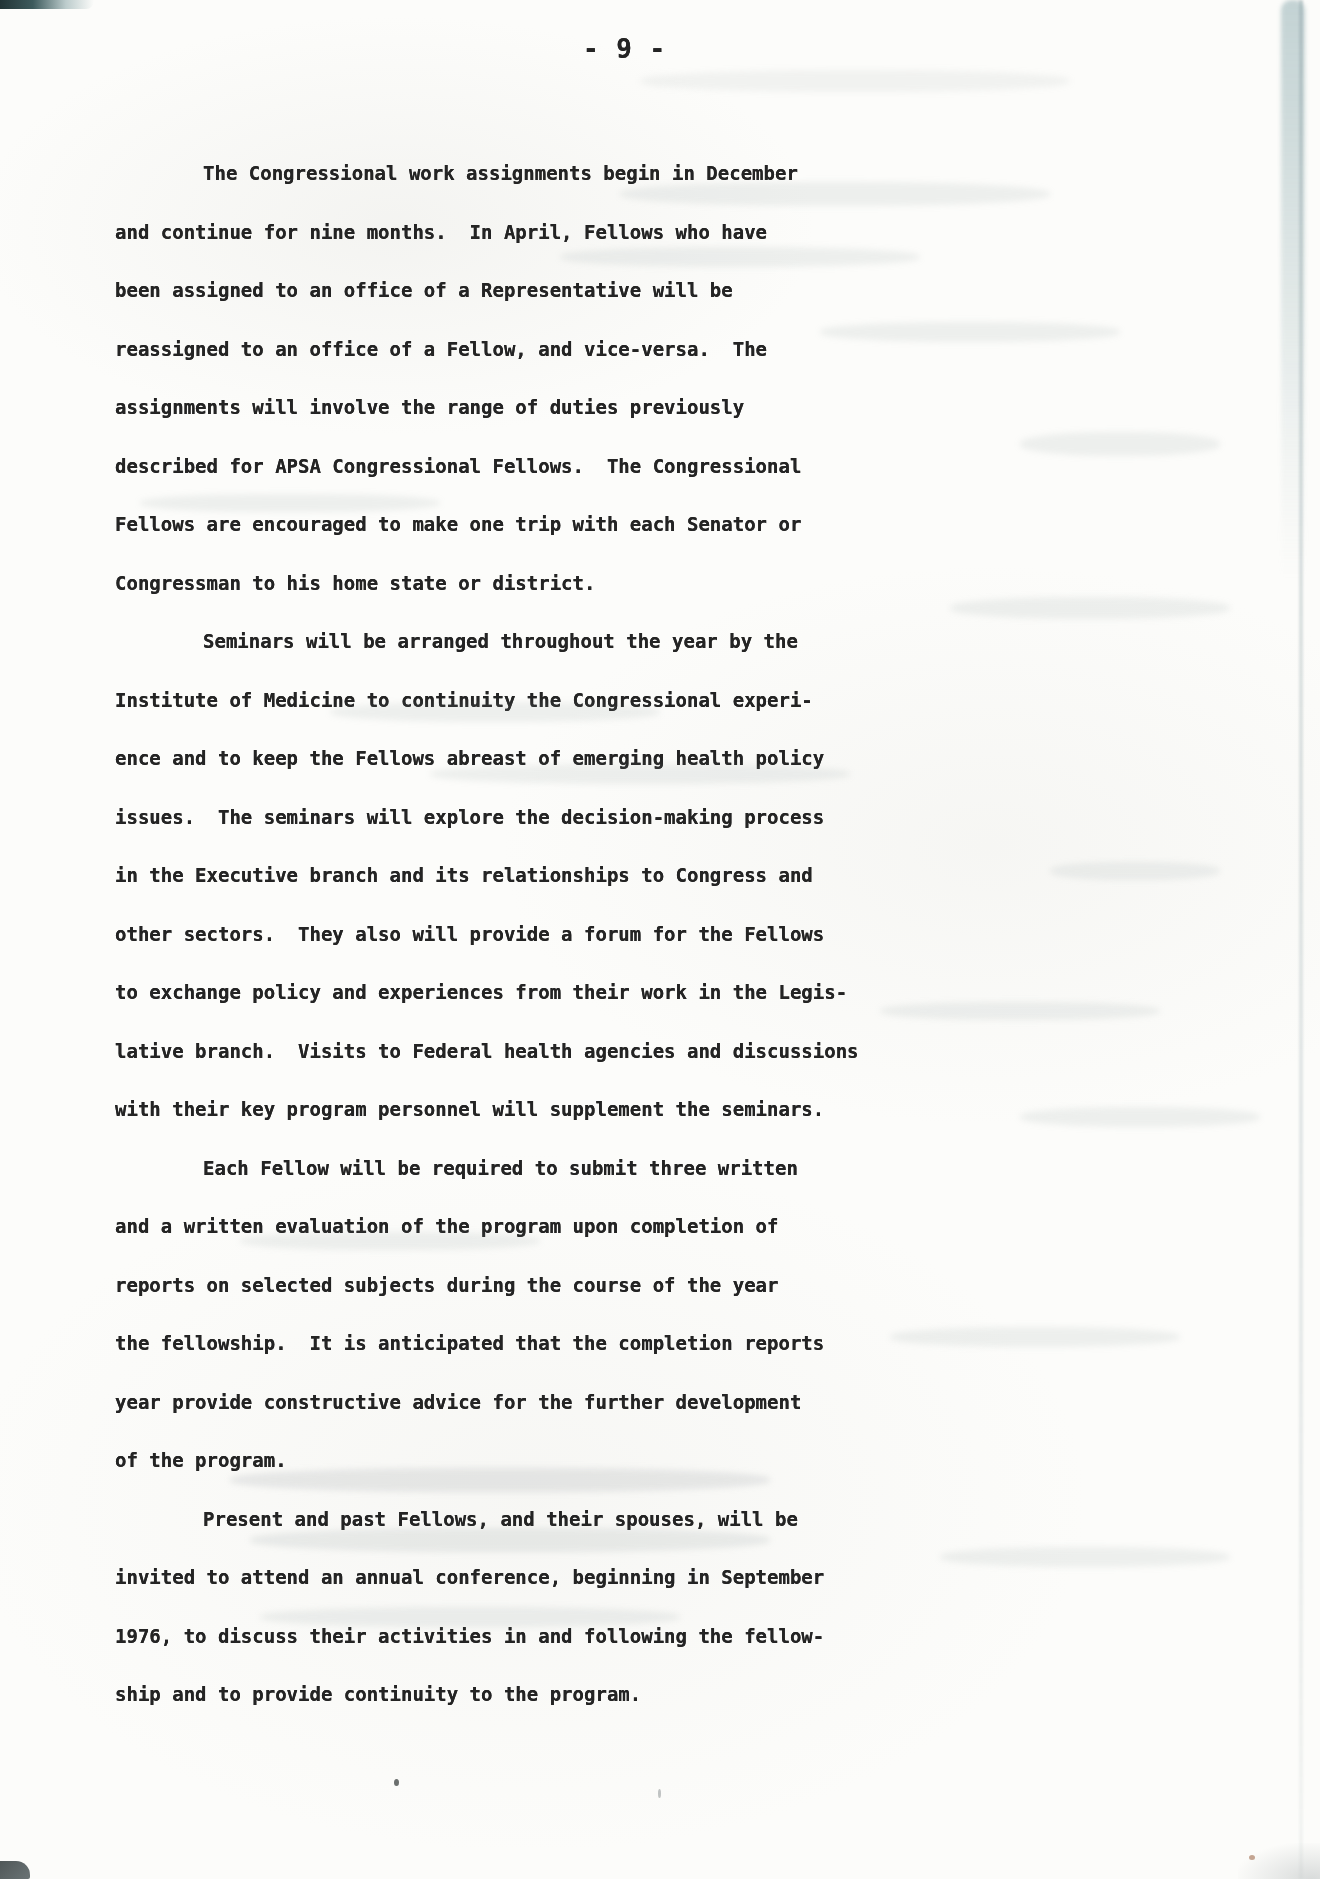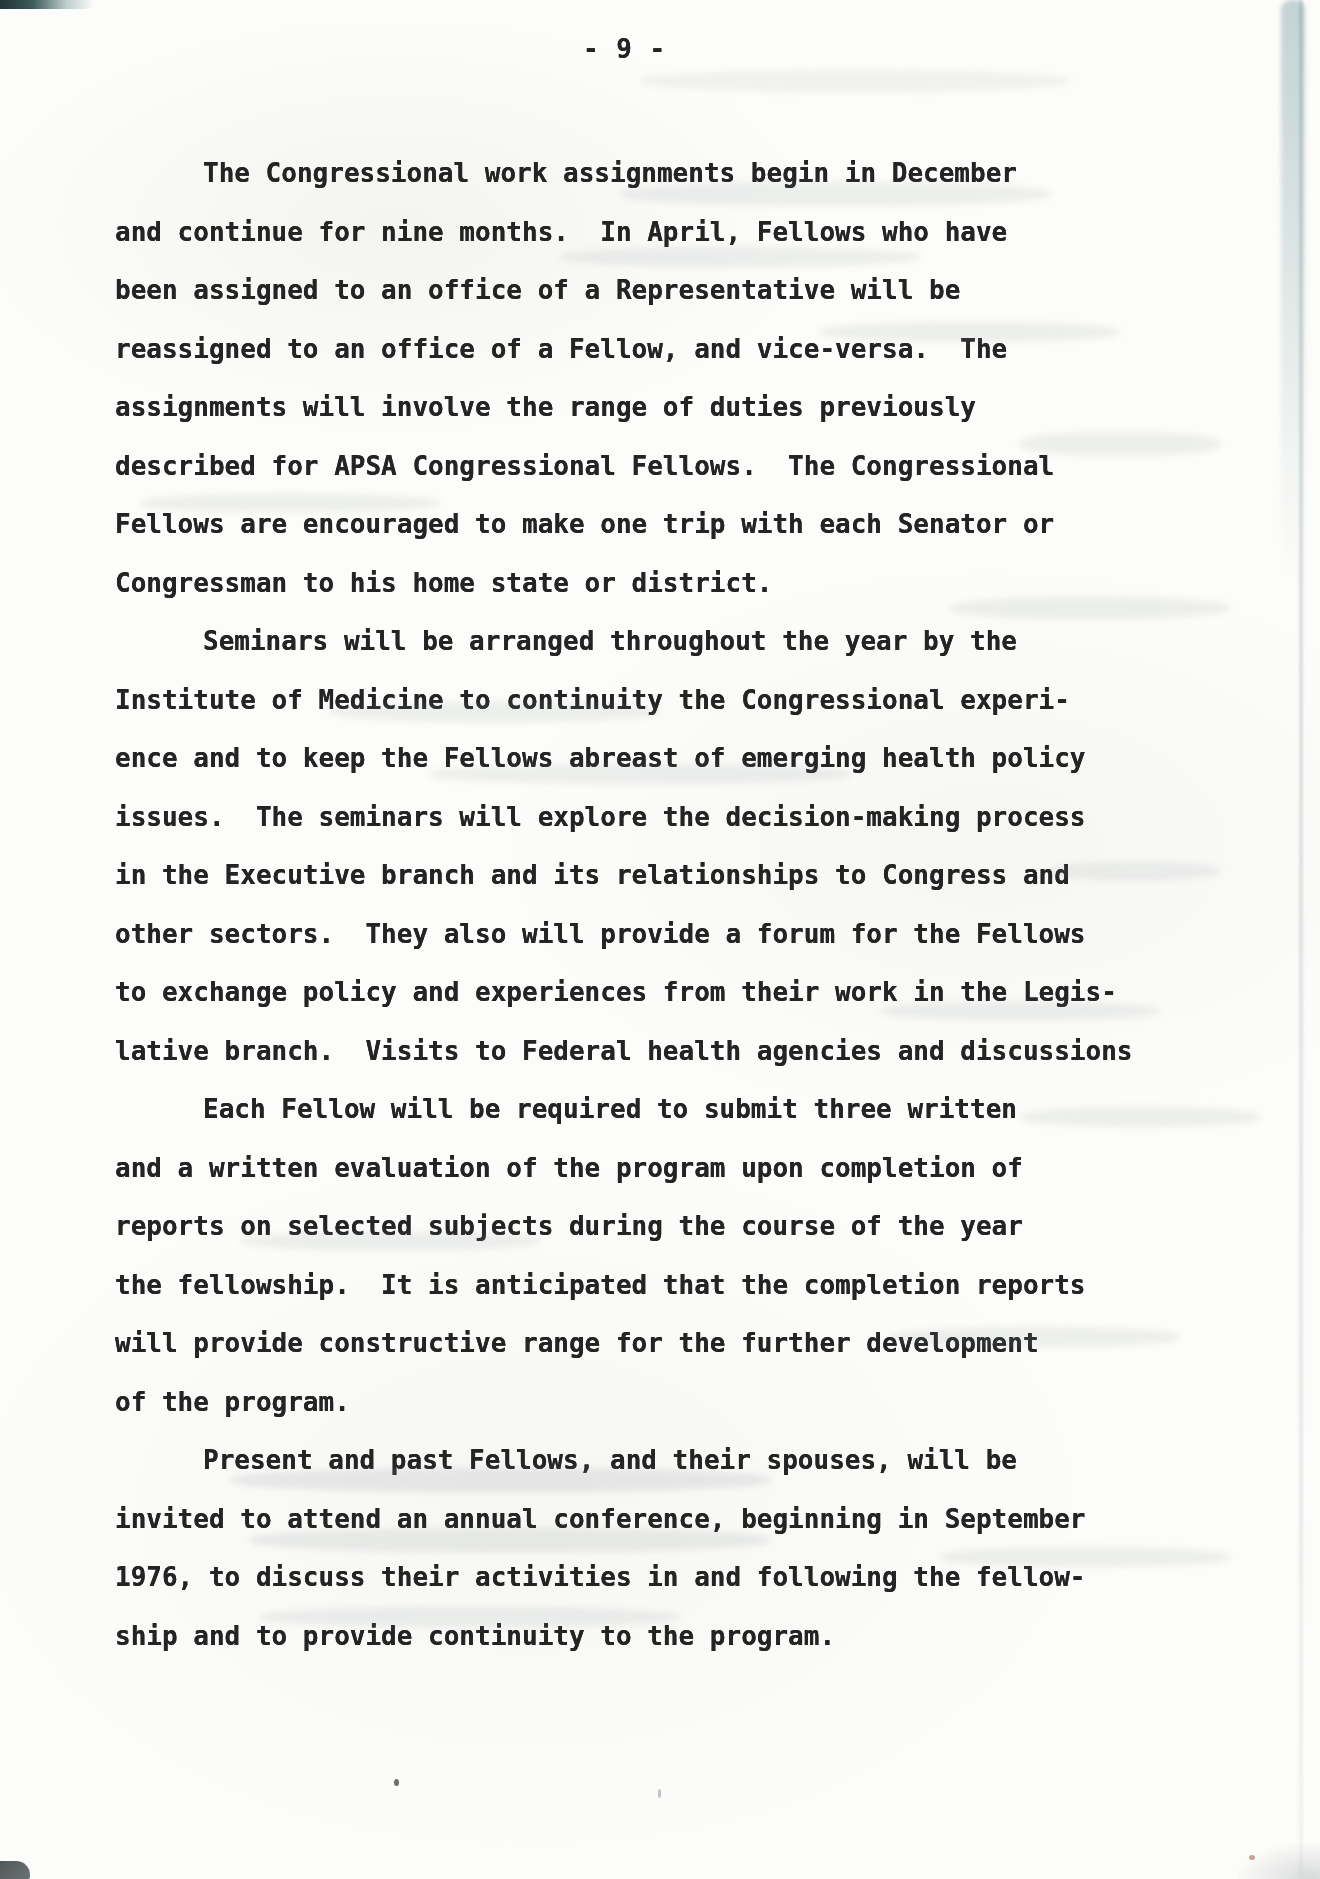--- a/index.html
+++ b/index.html
@@ -30,21 +30,21 @@
     font-weight: 600;
     white-space: pre;
     letter-spacing: 1px;
     text-shadow: 0 0 0.5px #2a2a2a;
   }
   .body-text {
     position: absolute;
     left: 115px;
     top: 144px;
     width: 1090px;
-    font-size: 26px;
+    font-size: 19px;
     font-weight: 600;
     line-height: 58.5px;
     text-shadow: 0 0 0.5px #2a2a2a;
   }
   .body-text .line {
     white-space: pre;
     height: 58.5px;
   }
   .body-text .line.indent {
     padding-left: 88px;
@@ -143,25 +143,26 @@
       <div class="line"><span>Fellows are encouraged to make one trip with each Senator or</span></div>
       <div class="line"><span>Congressman to his home state or district.</span></div>
       <div class="line indent"><span>Seminars will be arranged throughout the year by the</span></div>
       <div class="line"><span>Institute of Medicine to continuity the Congressional experi-</span></div>
       <div class="line"><span>ence and to keep the Fellows abreast of emerging health policy</span></div>
       <div class="line"><span>issues.  The seminars will explore the decision-making process</span></div>
       <div class="line"><span>in the Executive branch and its relationships to Congress and</span></div>
       <div class="line"><span>other sectors.  They also will provide a forum for the Fellows</span></div>
       <div class="line"><span>to exchange policy and experiences from their work in the Legis-</span></div>
       <div class="line"><span>lative branch.  Visits to Federal health agencies and discussions</span></div>
+      <div class="line"><span>with their key program personnel will supplement the seminars.</span></div>
       <div class="line indent"><span>Each Fellow will be required to submit three written</span></div>
       <div class="line"><span>and a written evaluation of the program upon completion of</span></div>
       <div class="line"><span>reports on selected subjects during the course of the year</span></div>
       <div class="line"><span>the fellowship.  It is anticipated that the completion reports</span></div>
-      <div class="line"><span>will provide constructive range for the further development</span></div>
+      <div class="line"><span>year provide constructive advice for the further development</span></div>
       <div class="line"><span>of the program.</span></div>
       <div class="line indent"><span>Present and past Fellows, and their spouses, will be</span></div>
       <div class="line"><span>invited to attend an annual conference, beginning in September</span></div>
       <div class="line"><span>1976, to discuss their activities in and following the fellow-</span></div>
       <div class="line"><span>ship and to provide continuity to the program.</span></div>
     </div>
 
   <div class="artifact top-left-streak"></div>
   <div class="artifact right-band-top"></div>
   <div class="artifact right-edge-line"></div>

